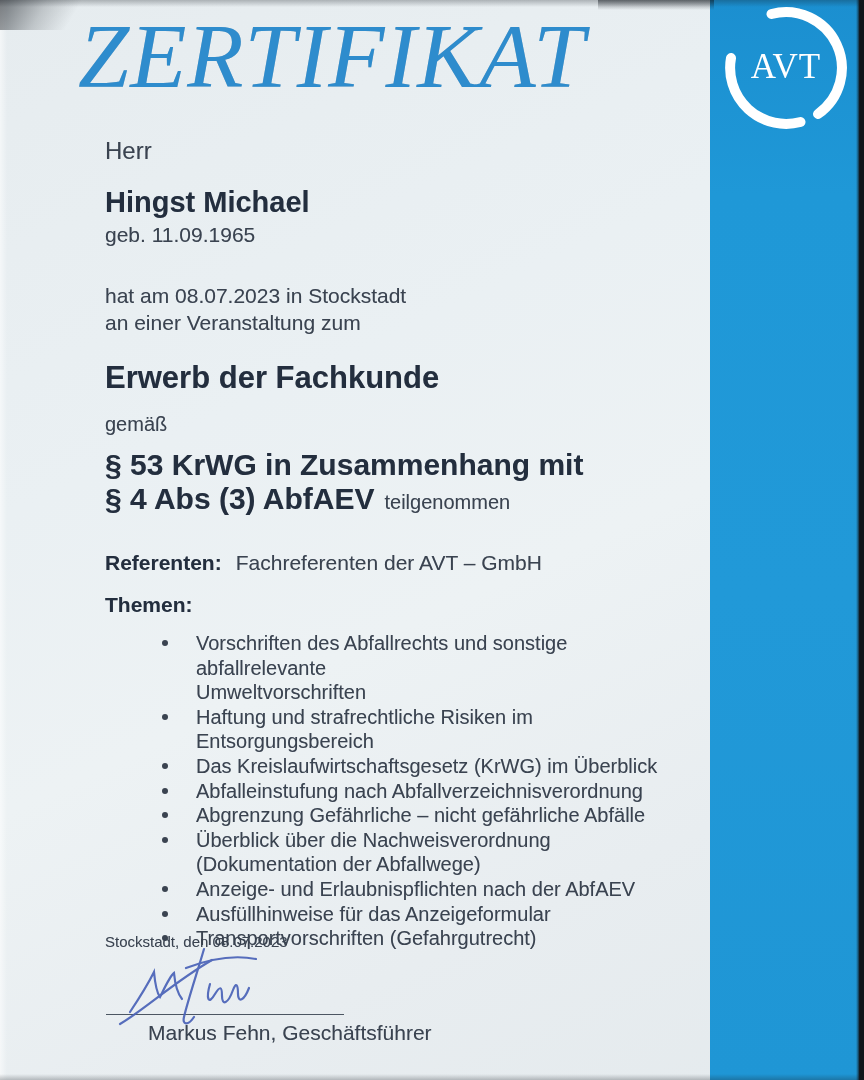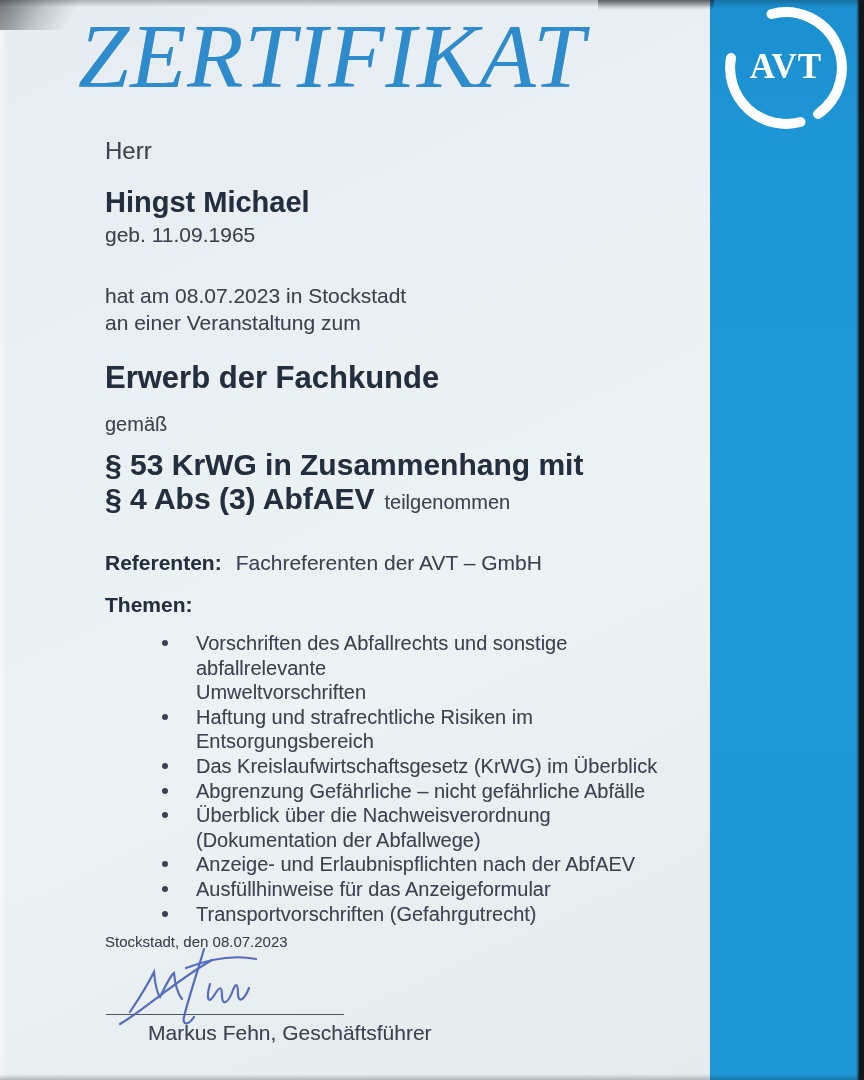--- a/index.html
+++ b/index.html
@@ -12,21 +12,21 @@
   }
   
   .band{
     position:absolute;top:0;right:0;bottom:0;left:710px;
     background:linear-gradient(180deg,#1b8fd0 0%,#1f98d7 18%,#2199d8 55%,#1f96d5 100%);
   }
   .logo{position:absolute;top:6px;left:14px;width:124px;height:124px;}
   .logo svg{position:absolute;top:0;left:0;}
   .logo .logo-text{
     position:absolute;top:50%;left:50%;transform:translate(-50%,-52%);
-    font-family:"Liberation Serif", serif;font-weight:bold;
+    font-family:"Liberation Serif", serif;font-weight:normal;
     font-size:35px;color:#ffffff;letter-spacing:1px;text-align:center;
   }
   
   .edge-right{position:absolute;top:0;right:0;bottom:0;width:8px;
     background:linear-gradient(to left,#10151a 0%,#10151a 55%,rgba(16,21,26,.45) 75%,rgba(16,21,26,0) 100%);z-index:9;}
   .edge-top{position:absolute;top:0;left:0;right:0;height:7px;
     background:linear-gradient(to bottom,rgba(18,24,30,.28),rgba(18,24,30,0));z-index:9;}
   .corner-tl{position:absolute;top:0;left:0;width:120px;height:30px;
     background:linear-gradient(120deg,rgba(14,19,25,.55) 0%,rgba(14,19,25,.18) 35%,rgba(14,19,25,0) 60%);z-index:9;}
   .top-notch{position:absolute;top:0;left:598px;width:116px;height:10px;
@@ -106,20 +106,21 @@
   <div class="t speakers">
     <span class="label">Referenten:</span><span>Fachreferenten der AVT – GmbH</span>
   </div>
 
   <div class="t themes-label">Themen:</div>
   <ul class="topics">
     <li>Vorschriften des Abfallrechts und sonstige abfallrelevante
 Umweltvorschriften</li>
     <li>Haftung und strafrechtliche Risiken im Entsorgungsbereich</li>
     <li>Das Kreislaufwirtschaftsgesetz (KrWG) im Überblick</li>
+    <li>Abfalleinstufung nach Abfallverzeichnisverordnung</li>
     <li>Abgrenzung Gefährliche – nicht gefährliche Abfälle</li>
     <li>Überblick über die Nachweisverordnung
 (Dokumentation der Abfallwege)</li>
     <li>Anzeige- und Erlaubnispflichten nach der AbfAEV</li>
     <li>Ausfüllhinweise für das Anzeigeformular</li>
     <li>Transportvorschriften (Gefahrgutrecht)</li>
   </ul>
 
   <div class="t place-date">Stockstadt, den 08.07.2023</div>
 

